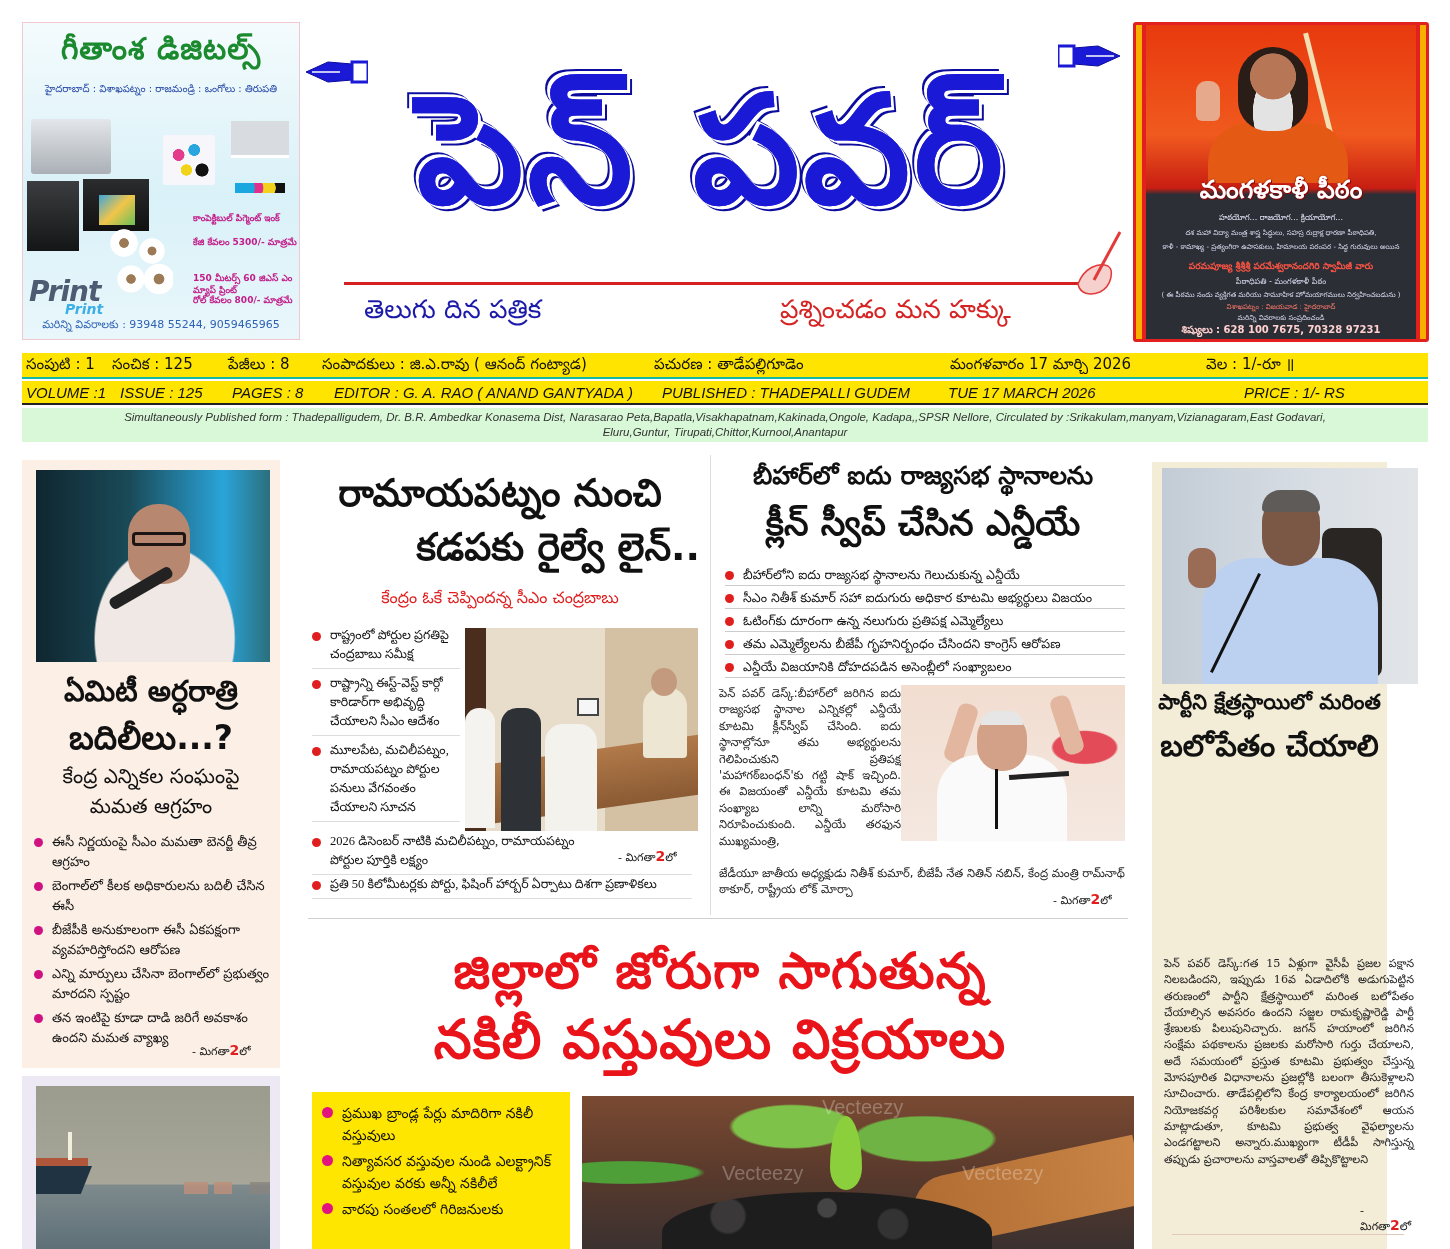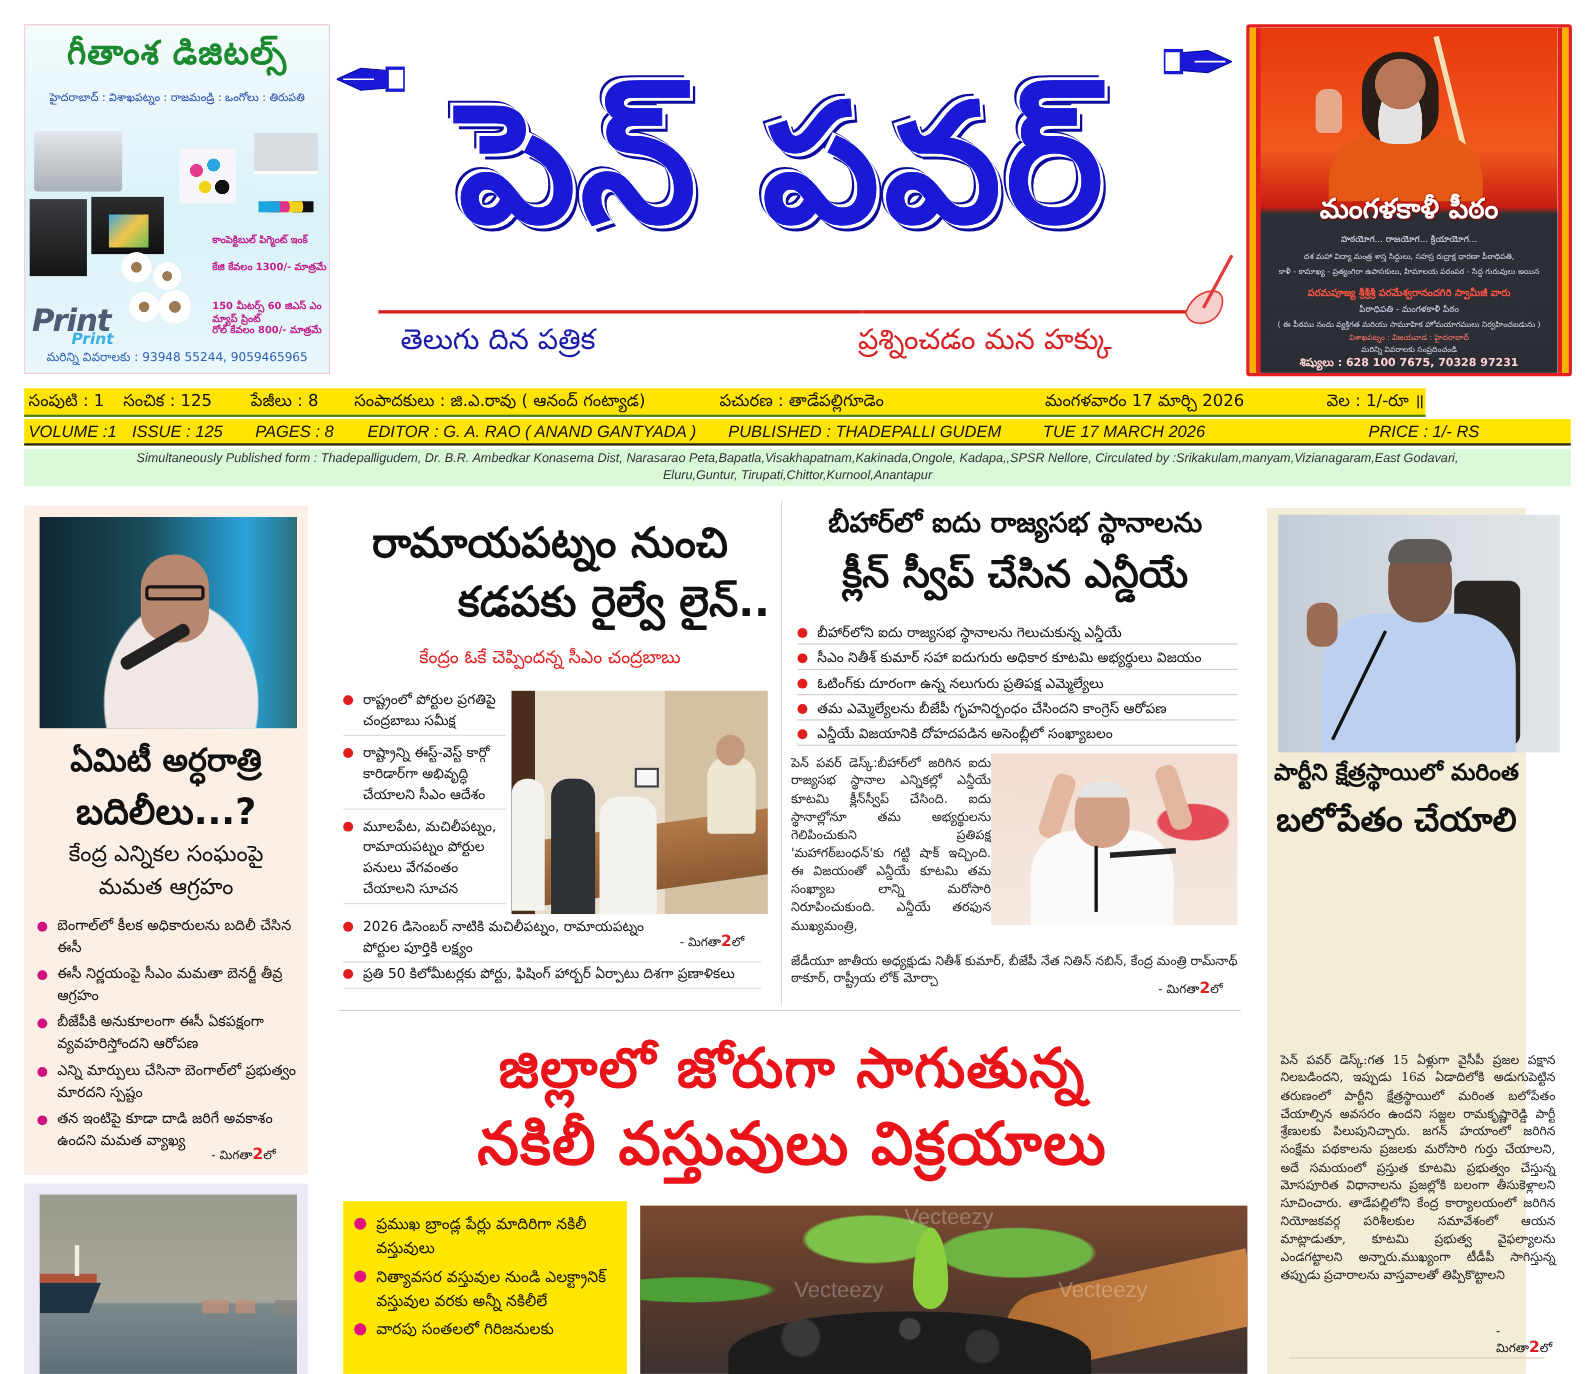--- a/index.html
+++ b/index.html
@@ -52,21 +52,21 @@
   .ad-right .guru-head { position: absolute; left: 92px; top: 22px; width: 70px; height: 84px; border-radius: 35px 35px 30px 30px; background: radial-gradient(circle at 50% 35%, #b77656 0 35%, transparent 36%), radial-gradient(ellipse at 50% 78%, #e3e3e3 0 40%, transparent 41%), #2a1d18; }
   .ad-right .guru-body { position: absolute; left: 62px; top: 98px; width: 140px; height: 60px; background: #e45a14; border-radius: 40px 40px 0 0; }
   .ad-right .hand { position: absolute; left: 50px; top: 56px; width: 24px; height: 40px; background: #e7a98b; border-radius: 10px 10px 6px 6px; }
   .ad-right .staff { position: absolute; left: 174px; top: 6px; width: 5px; height: 140px; background: #f2dfb4; transform: rotate(-14deg); }
   .ad-right .ad-title { position: absolute; left: 0; right: 0; top: 150px; text-align: center; font-size: 25px; font-weight: bold; color: #fff; text-shadow: 0 0 2px #8a0000, 1px 1px 0 #8a0000; }
   .ad-right .ad-line { position: absolute; left: 2px; right: 2px; text-align: center; font-size: 7px; color: #d8dcf0; white-space: nowrap; overflow: hidden; }
   .ad-right .ad-name { position: absolute; left: 0; right: 0; top: 236px; text-align: center; font-size: 9px; color: #ff5544; font-weight: bold; }
   .ad-right .ad-phone { position: absolute; left: 0; right: 0; top: 299px; text-align: center; font-size: 10px; color: #ffd0d0; font-weight: bold; }
 
   
-  .strip-te { left: 22px; top: 353px; width: 1274px; height: 26px; background: #ffe400; border-bottom: 2px solid #4d7c0f; display: flex; align-items: center; font-size: 15px; color: #111; white-space: nowrap; }
+  .strip-te { left: 22px; top: 353px; width: 1406px; height: 26px; background: #ffe400; border-bottom: 2px solid #14b8a6; display: flex; align-items: center; font-size: 15px; color: #111; white-space: nowrap; }
   .strip-en { left: 22px; top: 381px; width: 1406px; height: 24px; background: #ffe400; border-bottom: 2px solid #222; display: flex; align-items: center; font-family: "Liberation Sans", sans-serif; font-style: italic; font-size: 15px; color: #111; white-space: nowrap; }
   .strip-te span, .strip-en span { position: absolute; }
   .strip-green { left: 22px; top: 408px; width: 1406px; height: 34px; background: #d8f8d8; font-family: "Liberation Sans", sans-serif; font-style: italic; font-size: 11.5px; color: #333; text-align: center; line-height: 15px; padding-top: 2px; }
 
   
   .col-left { left: 22px; top: 460px; width: 258px; height: 608px; background: #fcefe6; }
   .photo { position: absolute; overflow: hidden; }
   .photo-mamata { left: 14px; top: 10px; width: 234px; height: 192px; background: radial-gradient(ellipse at 50% 30%, #8c6b5a 0 10%, transparent 11%), radial-gradient(ellipse at 55% 88%, #efe8e4 0 38%, transparent 39%), linear-gradient(90deg, #0f2630 0%, #1a4a58 40%, #2aa4d9 80%, #2b6f7d 100%); }
   .photo-mamata .face { position: absolute; left: 92px; top: 34px; width: 62px; height: 80px; background: #b88770; border-radius: 30px 30px 26px 26px; }
   .photo-mamata .glasses { position: absolute; left: 96px; top: 62px; width: 54px; height: 14px; border: 3px solid #1c1514; border-radius: 4px; }
@@ -85,21 +85,21 @@
   .photo-ship { left: 14px; top: 10px; width: 234px; height: 163px; background: linear-gradient(180deg, #9c9c8e 0%, #a7a698 60%, #7e8a8c 61%, #5d6f78 100%); }
   .photo-ship .hull { position: absolute; left: 0; top: 80px; width: 56px; height: 28px; background: #203343; clip-path: polygon(0 0, 100% 0, 80% 100%, 0 100%); }
   .photo-ship .deck { position: absolute; left: 0; top: 72px; width: 52px; height: 9px; background: #b0573b; }
   .photo-ship .mast { position: absolute; left: 32px; top: 46px; width: 4px; height: 28px; background: #f2efdd; }
   .photo-ship .far { position: absolute; top: 96px; height: 12px; background: #c0907a; opacity: 0.8; }
 
   .col-mid { left: 300px; top: 460px; width: 400px; height: 440px; }
   .col-mid .hl-a { position: absolute; left: 0; right: 0; top: 8px; text-align: center; font-size: 38px; font-weight: bold; color: #111; line-height: 50px; }
   .col-mid .hl-b { position: absolute; left: 0; right: 0; top: 62px; text-align: right; font-size: 38px; font-weight: bold; color: #111; line-height: 50px; }
   .col-mid .sub-red { position: absolute; left: 0; right: 0; top: 128px; text-align: center; font-size: 16px; color: #e01e1e; }
-  .col-mid .bullets { left: 12px; top: 166px; width: 148px; font-size: 12.5px; line-height: 19px; --dot: #e01e1e; }
+  .col-mid .bullets { left: 12px; top: 166px; width: 148px; font-size: 12.5px; line-height: 19px; font-family: Liberation Serif, serif; --dot: #e01e1e; }
   .col-mid .bullets li { padding-bottom: 4px; border-bottom: 1px solid #ddd; margin-bottom: 5px; }
   .photo-cbn { left: 165px; top: 168px; width: 233px; height: 203px; background: linear-gradient(90deg, #4a2d1c 0 9%, #e8dccb 9% 60%, #d4c0a3 60% 100%); }
   .photo-cbn .desk { position: absolute; left: 30px; bottom: 22px; right: 0; height: 60px; background: linear-gradient(#b27a4a, #8a5a33); transform: skewY(-8deg); }
   .photo-cbn .p1 { position: absolute; left: 0; top: 80px; width: 30px; height: 120px; background: #f5f3ef; border-radius: 14px 14px 0 0; }
   .photo-cbn .p2 { position: absolute; left: 36px; top: 80px; width: 40px; height: 130px; background: #2e3236; border-radius: 16px 16px 0 0; }
   .photo-cbn .p3 { position: absolute; left: 80px; top: 96px; width: 52px; height: 120px; background: #f4f2ec; border-radius: 18px 18px 0 0; }
   .photo-cbn .cbn { position: absolute; left: 178px; top: 60px; width: 44px; height: 70px; background: #ede6d2; border-radius: 18px 18px 4px 4px; }
   .photo-cbn .cbn-head { position: absolute; left: 186px; top: 40px; width: 26px; height: 28px; background: #c49a7e; border-radius: 50%; }
   .photo-cbn .monitor { position: absolute; left: 112px; top: 70px; width: 22px; height: 18px; background: #f6f6f6; border: 2px solid #444; }
   .col-mid .bullet-wide { position: absolute; left: 12px; top: 372px; width: 280px; font-size: 12.5px; line-height: 19px; }
@@ -159,21 +159,21 @@
   <div class="cities">హైదరాబాద్ : విశాఖపట్నం : రాజమండ్రి : ఒంగోలు : తిరుపతి</div>
   <div class="printer1"></div>
   <div class="printer2"></div>
   <div class="printer3"></div>
   <div class="map"></div>
   <div class="inks"></div>
   <div class="cart"></div>
   <div class="drops"></div>
   <div class="rolls"></div>
   <div class="offer" style="top:190px">కాంపెక్టిబుల్ పిగ్మెంట్ ఇంక్</div>
-  <div class="offer" style="top:214px">కేజి కేవలం 1300/- మాత్రమే</div>
+  <div class="offer" style="top:214px">కేజి కేవలం 5300/- మాత్రమే</div>
   <div class="offer" style="top:250px">150 మీటర్స్ 60 జిఎస్ ఎం మ్యాప్ ప్రింట్</div>
   <div class="offer" style="top:272px">రోల్ కేవలం 800/- మాత్రమే</div>
   <div class="print-logo">Print</div>
   <div class="print-logo2">Print</div>
   <div class="contact">మరిన్ని వివరాలకు : 93948 55244, 9059465965</div>
 </div>
 
 <div class="abs logo-wrap">
   <svg class="pen-left" viewBox="0 0 62 28">
     <polygon points="0,14 22,4 46,6 46,22 22,24" fill="#1a19d6" stroke="#0c0c9e" stroke-width="1"></polygon>
@@ -242,22 +242,22 @@
   <div class="photo photo-mamata">
     <div class="face"></div>
     <div class="glasses"></div>
     <div class="mic"></div>
   </div>
   <div class="hl1">ఏమిటీ అర్ధరాత్రి</div>
   <div class="hl2">బదిలీలు...?</div>
   <div class="sub" style="top:304px">కేంద్ర ఎన్నికల సంఘంపై</div>
   <div class="sub" style="top:334px">మమత ఆగ్రహం</div>
   <ul class="bullets">
+    <li>ఈసీ నిర్ణయంపై సీఎం మమతా బెనర్జీ తీవ్ర ఆగ్రహం</li>
     <li>బెంగాల్‌లో కీలక అధికారులను బదిలీ చేసిన ఈసీ</li>
-    <li>ఈసీ నిర్ణయంపై సీఎం మమతా బెనర్జీ తీవ్ర ఆగ్రహం</li>
     <li>బీజేపీకి అనుకూలంగా ఈసీ ఏకపక్షంగా వ్యవహరిస్తోందని ఆరోపణ</li>
     <li>ఎన్ని మార్పులు చేసినా బెంగాల్‌లో ప్రభుత్వం మారదని స్పష్టం</li>
     <li>తన ఇంటిపై కూడా దాడి జరిగే అవకాశం ఉందని మమత వ్యాఖ్య</li>
   </ul>
   <div class="more" style="left:170px;top:582px">
     <span>- మిగతా</span><b>2</b><span>లో</span>
   </div>
 </div>
 
 <div class="abs col-left2">

